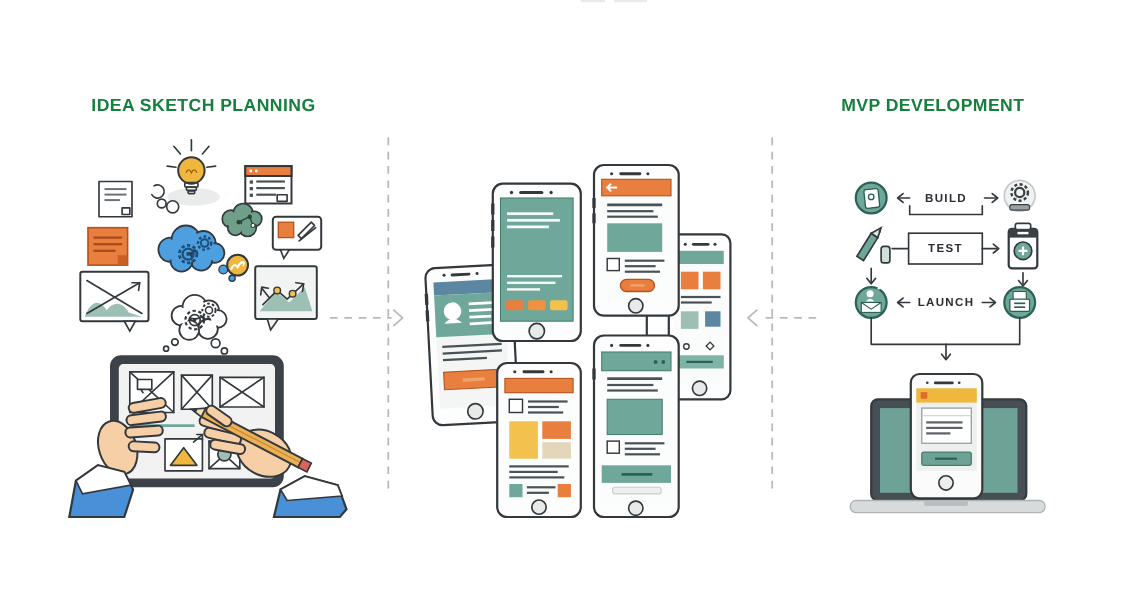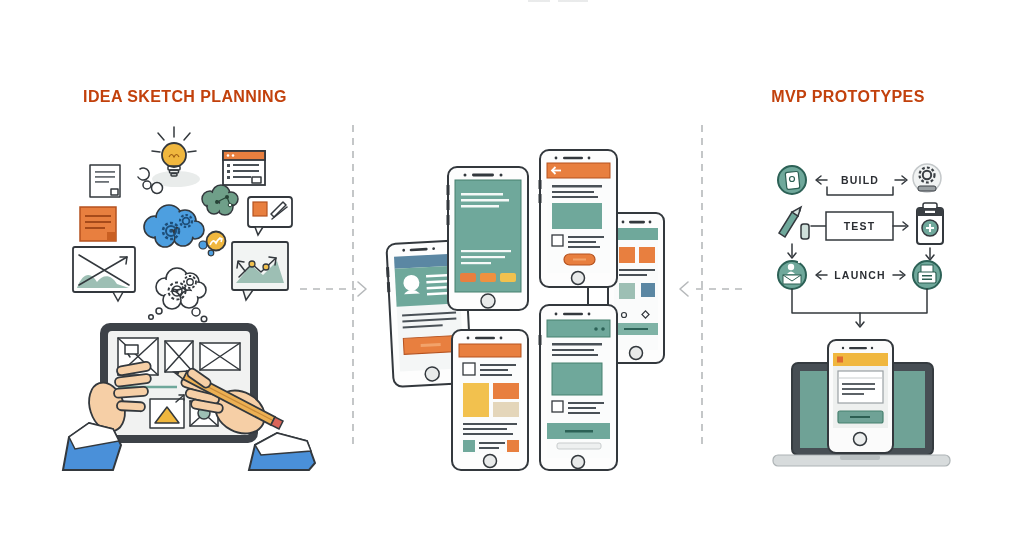--- a/index.html
+++ b/index.html
@@ -1,18 +1,18 @@
 <!DOCTYPE html>
 <html style="--ink: #33383d; --teal: #6fa89b; --teal-deep: #2c6156; --teal-light: #9dbfb4; --orange: #e87f3f; --orange-deep: #b5521f; --yellow: #f2c14e; --gold: #f0b73e; --sky: #4d9fe0; --navy: #1d4e79; --steel: #5b87a3; --green: #6f9f89; --skin: #f6cfa6; --sleeve: #4a90d9; --paper: #f2f4f3; --gray: #b6b9bb; --slate: #4a5157; --beige: #e4d6ba; --red: #d96459;"><head>
 <meta charset="utf-8">
 <style>
   html,body{margin:0;padding:0;background:#fff;}
   .canvas{position:relative;width:1024px;height:559px;background:#fff;overflow:hidden;
           font-family:"Liberation Sans",sans-serif;}
-  .hdr{position:absolute;top:88px;font-size:16px;font-weight:700;color:#c2410c;
+  .hdr{position:absolute;top:88px;font-size:16px;font-weight:700;color:#15803d;
        letter-spacing:.4px;text-align:center;white-space:nowrap;}
   .hdr-idea{left:55px;width:260px;}
   .hdr-proto{left:380px;width:300px;}
   .hdr-mvp{left:748px;width:200px;}
   svg{position:absolute;overflow:visible;}
   .seps{left:0;top:0;pointer-events:none;}
   .sec-idea{left:55px;top:115px;}
   .sec-proto{left:380px;top:125px;}
   .sec-mvp{left:765px;top:148px;}
   .ink{stroke:var(--ink);stroke-width:1.5;fill:none;stroke-linecap:round;stroke-linejoin:round;}
@@ -24,21 +24,21 @@
   .artifact{position:absolute;top:0;left:528px;width:70px;height:2px;opacity:.4;
             background:linear-gradient(90deg,#c9cccd 0 22px,transparent 22px 30px,#c9cccd 30px 60px,transparent 60px);}
 </style>
 </head>
 <body>
 
 <div class="canvas">
   <div class="artifact"></div>
 
   <div class="hdr hdr-idea">IDEA SKETCH PLANNING</div>
-  <div class="hdr hdr-mvp">MVP PROTOTYPES</div>
+  <div class="hdr hdr-mvp">MVP DEVELOPMENT</div>
 
   <svg class="seps" width="1024" height="559" viewBox="0 0 1024 559">
     <line class="dash" x1="353" y1="125" x2="353" y2="445"></line>
     <line class="dash" x1="702" y1="125" x2="702" y2="445"></line>
     <g>
       <line class="dash" x1="300" y1="289" x2="356" y2="289"></line>
       <polyline class="chev" points="358,282 366,289 358,296"></polyline>
     </g>
     <g>
       <line class="dash" x1="742" y1="289" x2="690" y2="289"></line>

